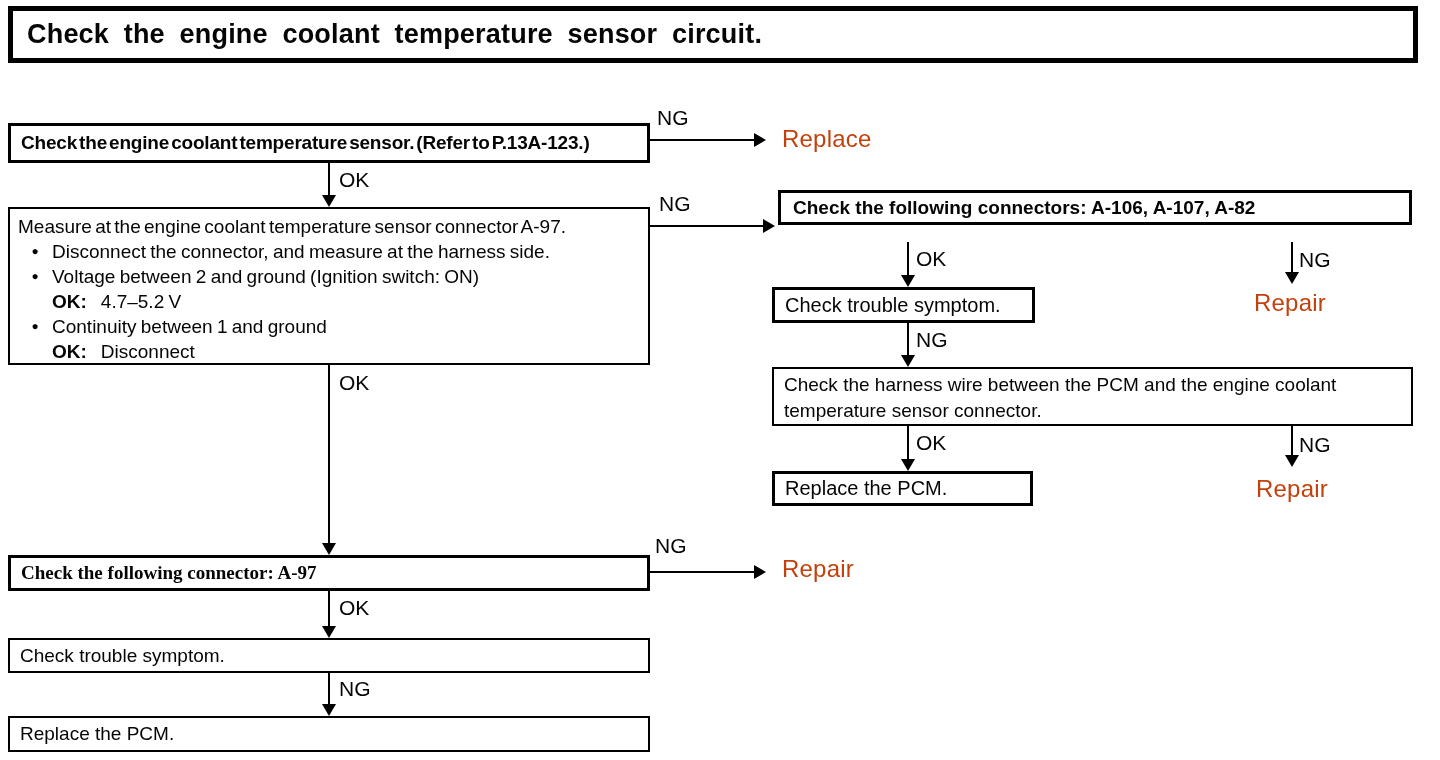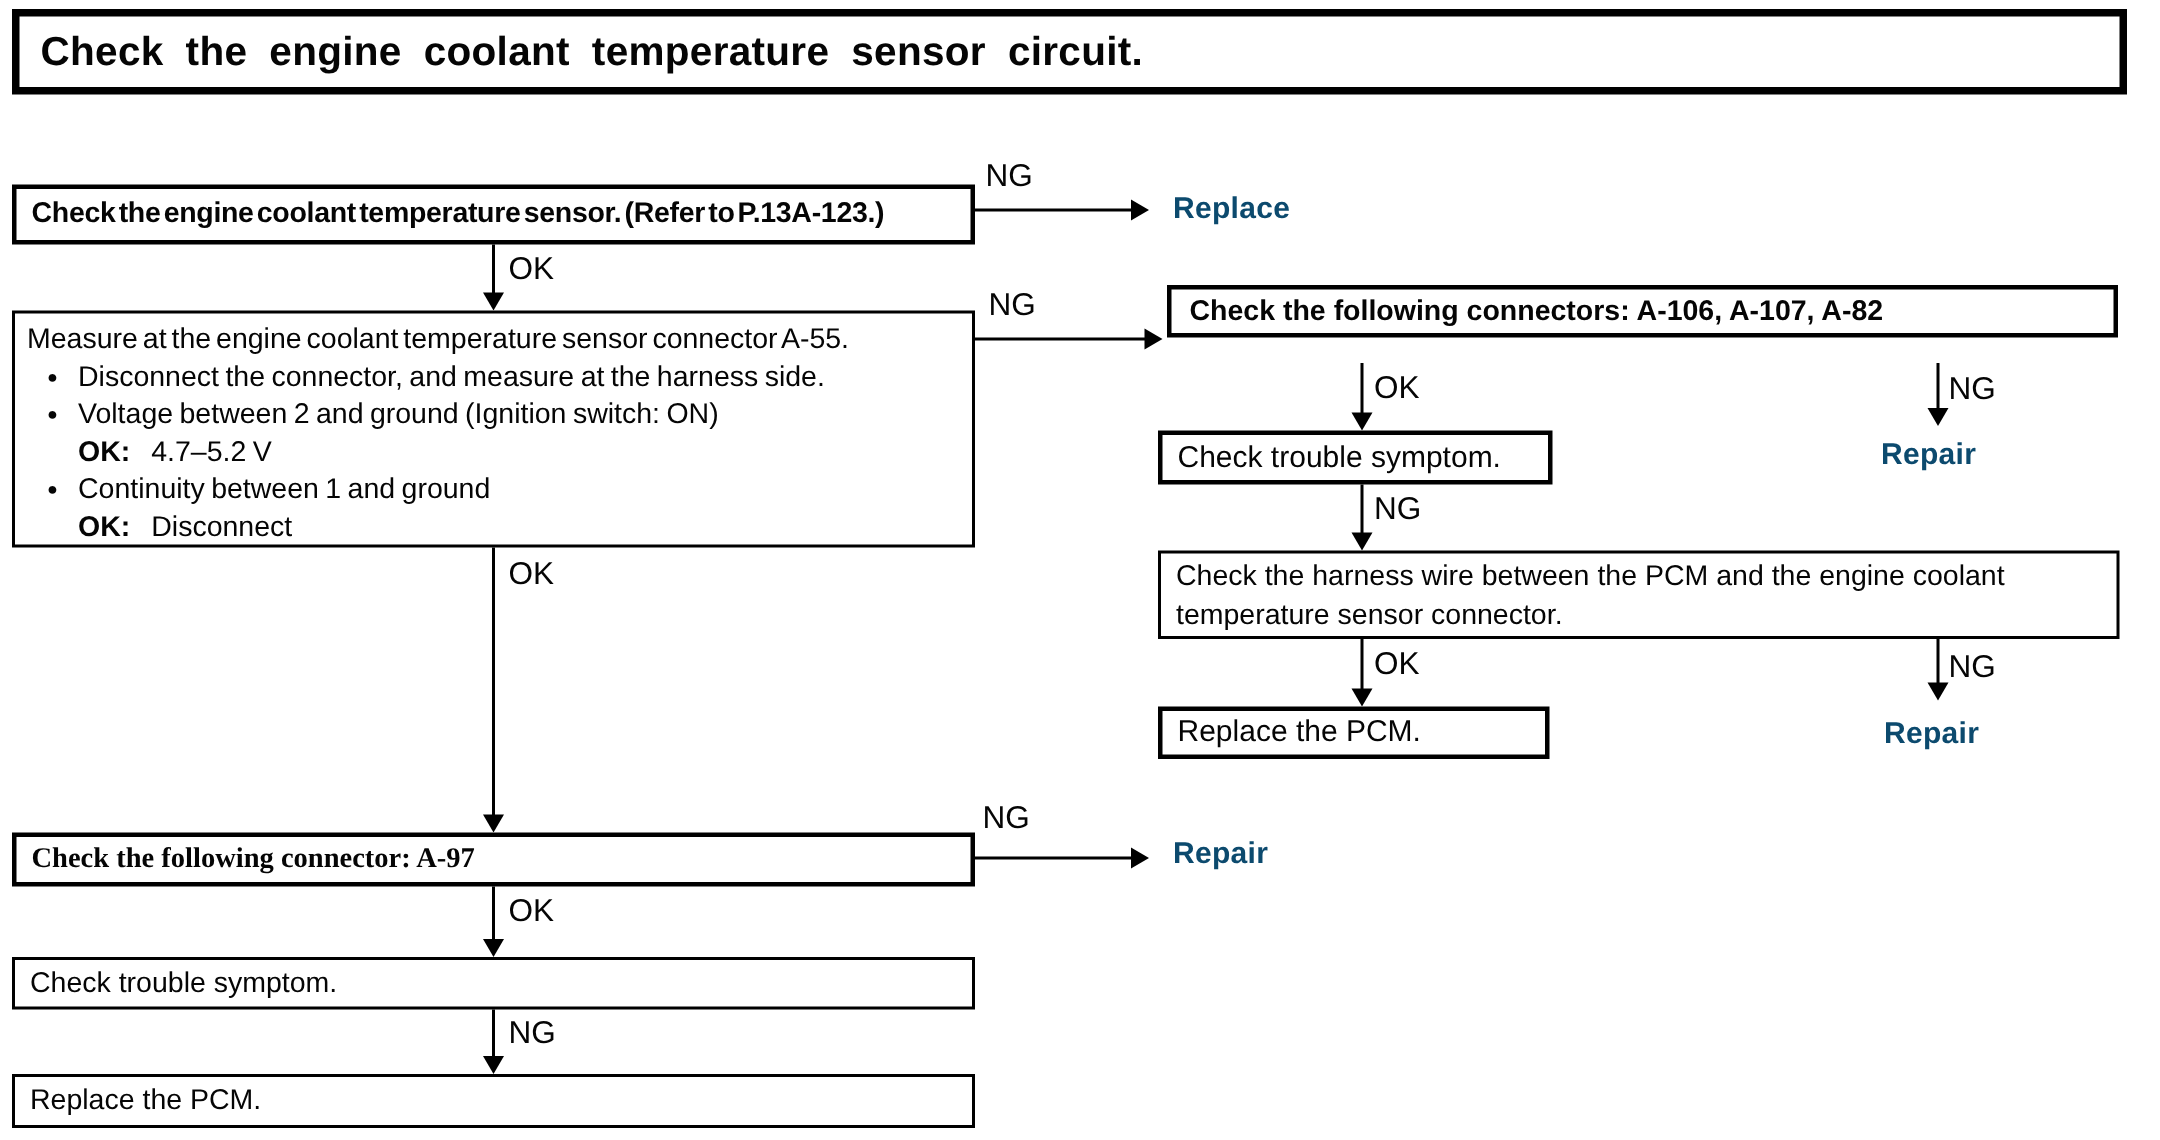--- a/index.html
+++ b/index.html
@@ -90,21 +90,21 @@
     border-bottom:7px solid transparent;
     border-left:12px solid #000;
   }
 
   
   .cond{
     position:absolute;font-size:21px;color:#050505;
     line-height:26px;
   }
   .outcome{
-    position:absolute;font-size:20px;font-weight:700;color:#0c4a6e;
+    position:absolute;font-size:24px;font-weight:400;color:#c2410c;
     line-height:26px;letter-spacing:.2px;
   }
 </style>
 </head>
 <body>
 
 <div id="page">
 
   <div class="fbox title-box">
     <span>Check the engine coolant temperature sensor circuit.</span>
@@ -117,21 +117,21 @@
   <div class="cond" style="left:657px;top:105px;">NG</div>
   <div class="hline" style="left:650px;top:139px;width:105px;"></div>
   <div class="arr-r" style="left:754px;top:133px;"></div>
   <div class="outcome" style="left:782px;top:126px;">Replace</div>
 
   <div class="vline" style="left:328px;top:163px;height:34px;"></div>
   <div class="arr-d" style="left:322px;top:195px;"></div>
   <div class="cond" style="left:339px;top:167px;">OK</div>
 
   <div class="fbox box-step2">
-    <div class="m-heading">Measure at the engine coolant temperature sensor connector A-55.</div>
+    <div class="m-heading">Measure at the engine coolant temperature sensor connector A-97.</div>
     <div class="m-bullet">
       <span class="m-dot">●</span>
       <span>Disconnect the connector, and measure at the harness side.</span>
     </div>
     <div class="m-bullet">
       <span class="m-dot">●</span>
       <span>Voltage between 2 and ground (Ignition switch: ON)</span>
     </div>
     <div class="m-ok">
       <span class="oklab">OK:</span><span class="okval">4.7–5.2 V</span>

